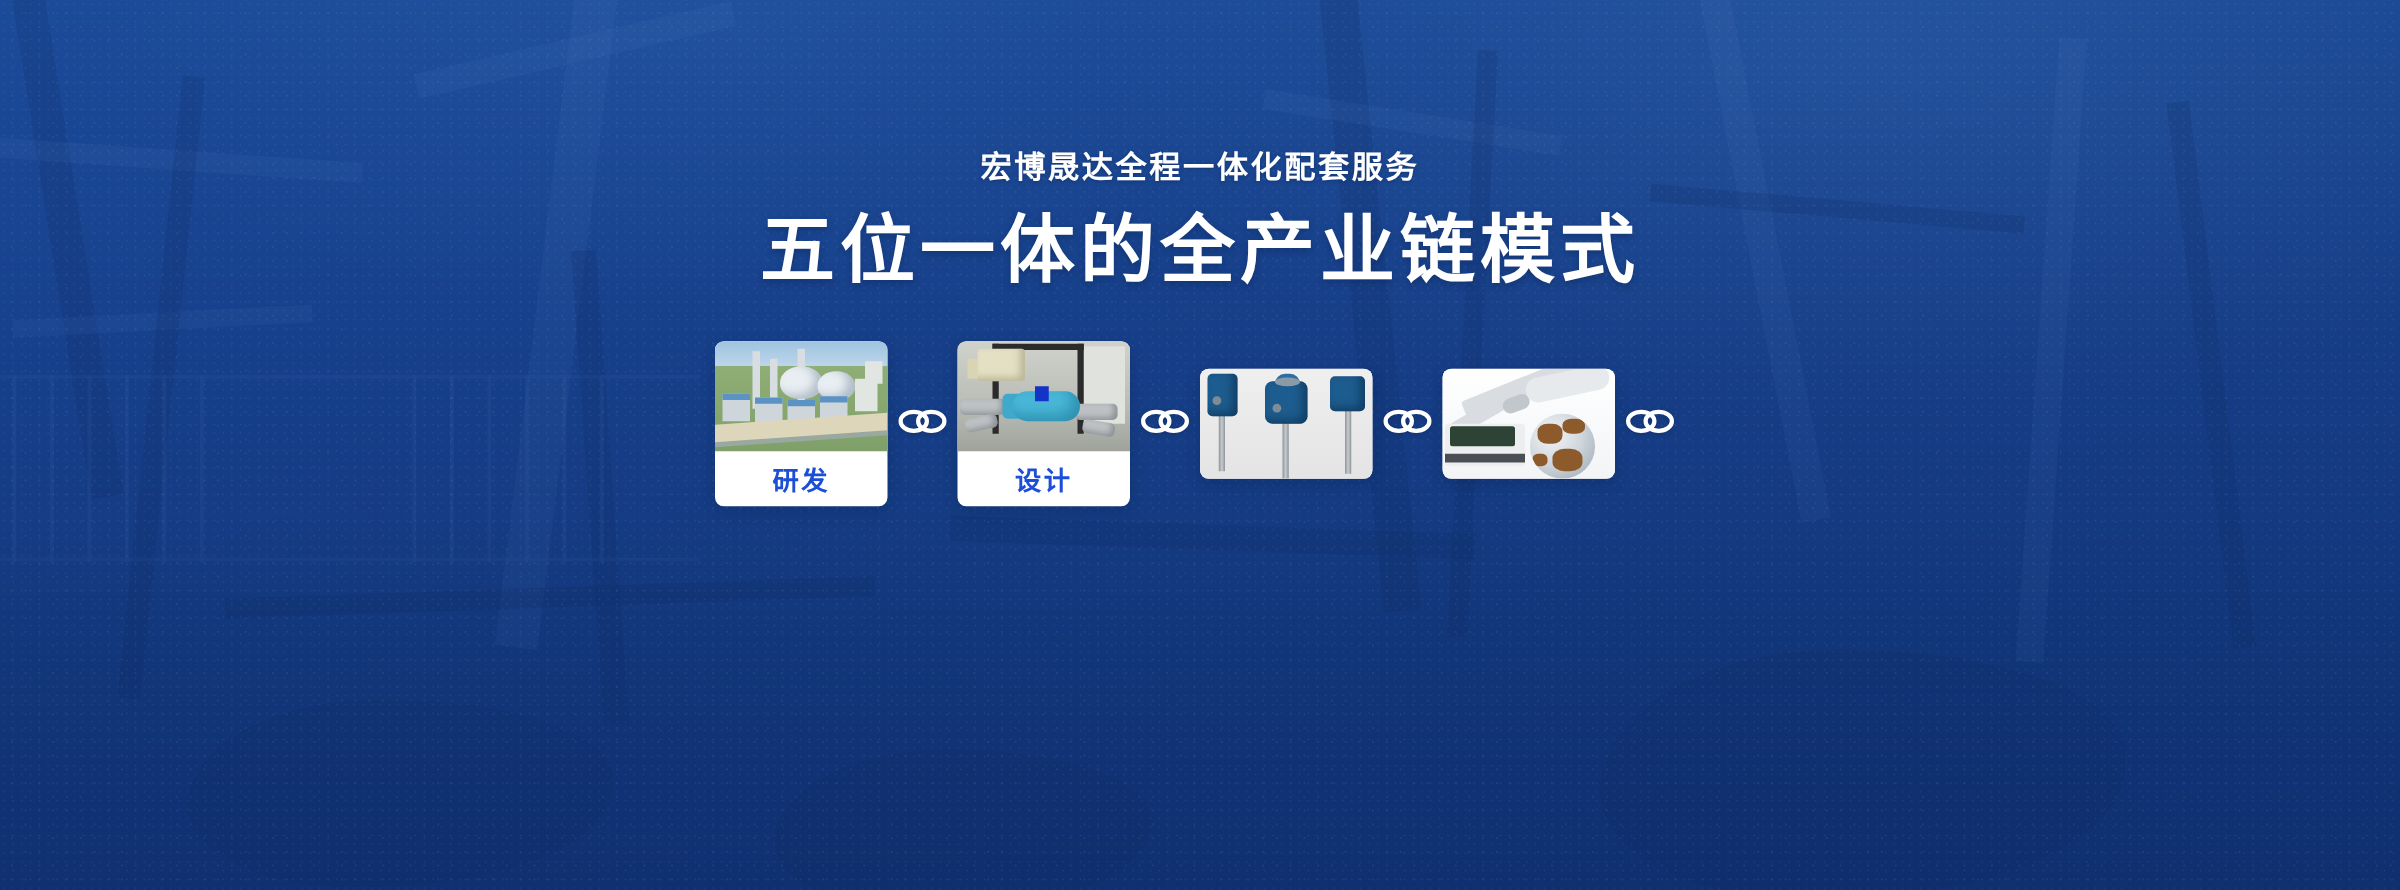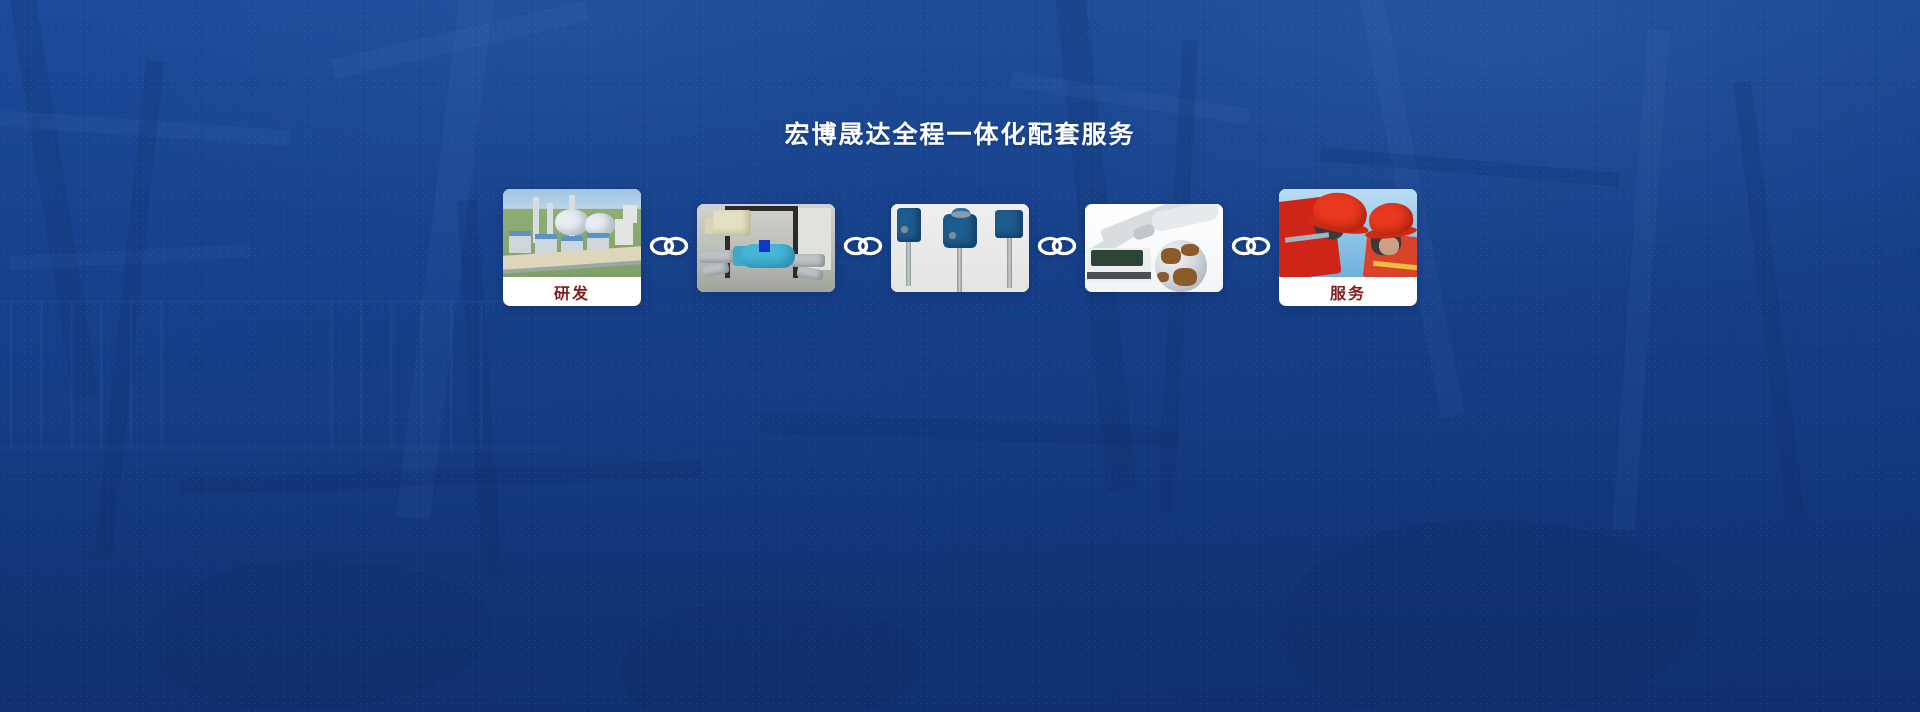--- a/index.html
+++ b/index.html
@@ -128,23 +128,23 @@
     box-shadow:0 3px 10px rgba(8,30,70,.28);
     overflow:hidden;
     display:flex; flex-direction:column;
   }
   .card-thumb {
     width:138px; height:88px;
     position:relative; overflow:hidden;
     background:#e8e8e8;
   }
   .card-label {
-    height:29px;
+    height:44px;
     display:flex; align-items:center; justify-content:center;
-    font-size:16px; font-weight:bold; color:#7f1d1d;
+    font-size:21px; font-weight:bold; color:#1d4ed8;
     letter-spacing:2px;
   }
 
   .link-sep {
     width:56px; height:88px;
     display:flex; align-items:center; justify-content:center;
     margin-top:-4px;
   }
   .link-sep svg { display:block; filter:drop-shadow(0 1px 2px rgba(8,30,70,.35)); }
 
@@ -288,20 +288,21 @@
     <div class="veg v3"></div>
   </div>
   <div class="bg-tint"></div>
   <div class="bg-tint2"></div>
   <div class="bg-noise"></div>
 
   <div class="content">
 
     <div class="subtitle">宏博晟达全程一体化配套服务</div>
 
+    <h1 class="headline">五位一体的全产业链模式</h1>
 
     <div class="chain-row">
 
       <div class="card">
         <div class="card-thumb t-rd">
           <div class="stack s1"></div>
             <div class="stack s2"></div>
             <div class="stack s3"></div>
           <div class="dome d1"></div>
             <div class="dome d2"></div>
@@ -335,20 +336,21 @@
           <div class="motor2"></div>
             <div class="motor"></div>
           <div class="pipe p1"></div>
             <div class="pipe p2"></div>
           <div class="pipe p3"></div>
             <div class="pipe p4"></div>
           <div class="pump2"></div>
             <div class="pump"></div>
             <div class="gem"></div>
         </div>
+        <div class="card-label">设计</div>
       </div>
 
       <div class="link-sep">
         <svg width="40" height="22" viewBox="0 0 40 22" aria-hidden="true">
           <g fill="none" stroke="#ffffff" stroke-width="3.4">
             <ellipse cx="13" cy="11" rx="10.5" ry="7.6"></ellipse>
             <ellipse cx="27" cy="11" rx="10.5" ry="7.6"></ellipse>
           </g>
         </svg>
       </div>
@@ -397,32 +399,16 @@
 
       <div class="link-sep">
         <svg width="40" height="22" viewBox="0 0 40 22" aria-hidden="true">
           <g fill="none" stroke="#ffffff" stroke-width="3.4">
             <ellipse cx="13" cy="11" rx="10.5" ry="7.6"></ellipse>
             <ellipse cx="27" cy="11" rx="10.5" ry="7.6"></ellipse>
           </g>
         </svg>
       </div>
 
-      <div class="card">
-        <div class="card-thumb t-sv">
-          <div class="body bd1"></div>
-            <div class="body bd2"></div>
-          <div class="face fa1"></div>
-            <div class="face fa2"></div>
-          <div class="skin"></div>
-          <div class="brim br1"></div>
-            <div class="brim br2"></div>
-          <div class="helm hm1"></div>
-            <div class="helm hm2"></div>
-          <div class="strip"></div>
-            <div class="strip2"></div>
-        </div>
-        <div class="card-label">服务</div>
-      </div>
 
     </div>
   </div>
 </div>
 
 </body></html>

